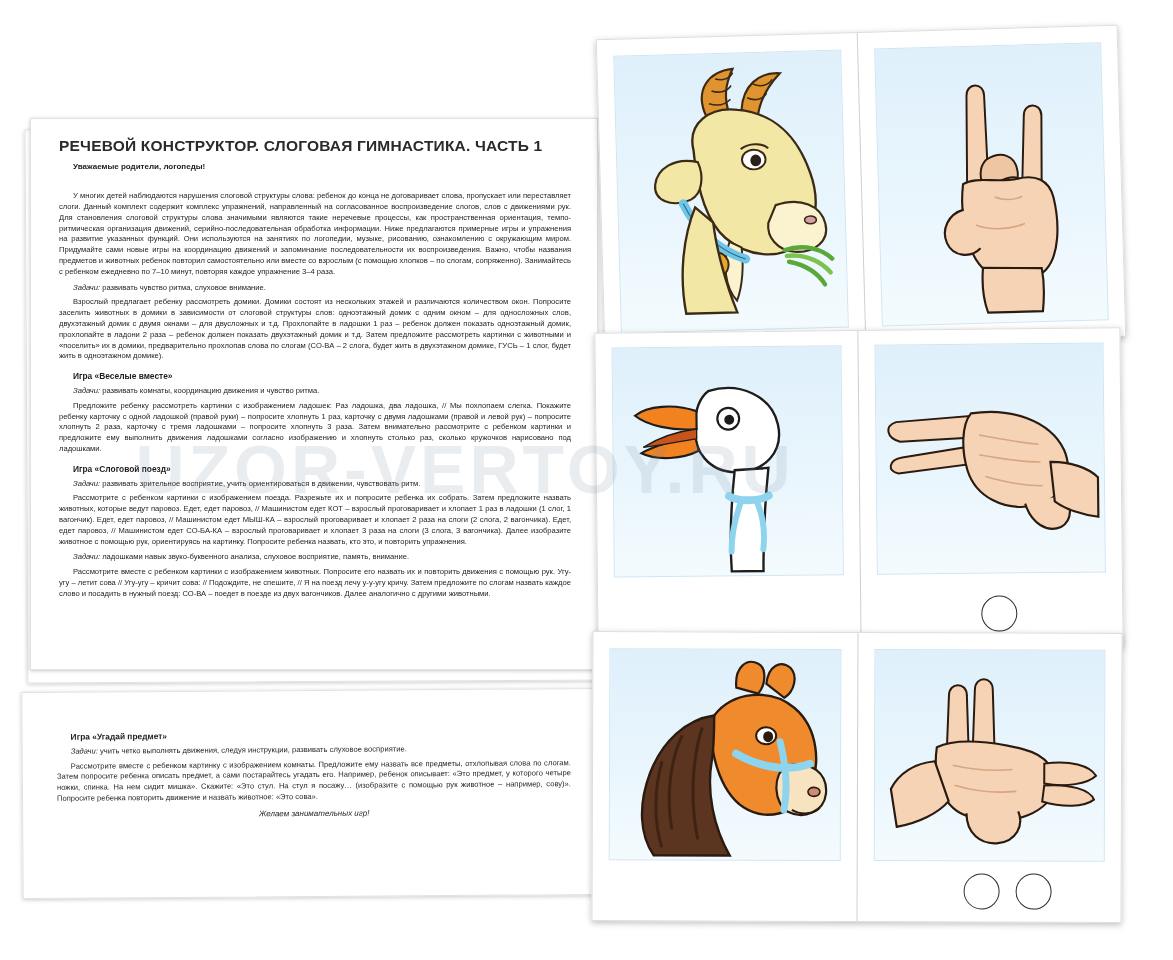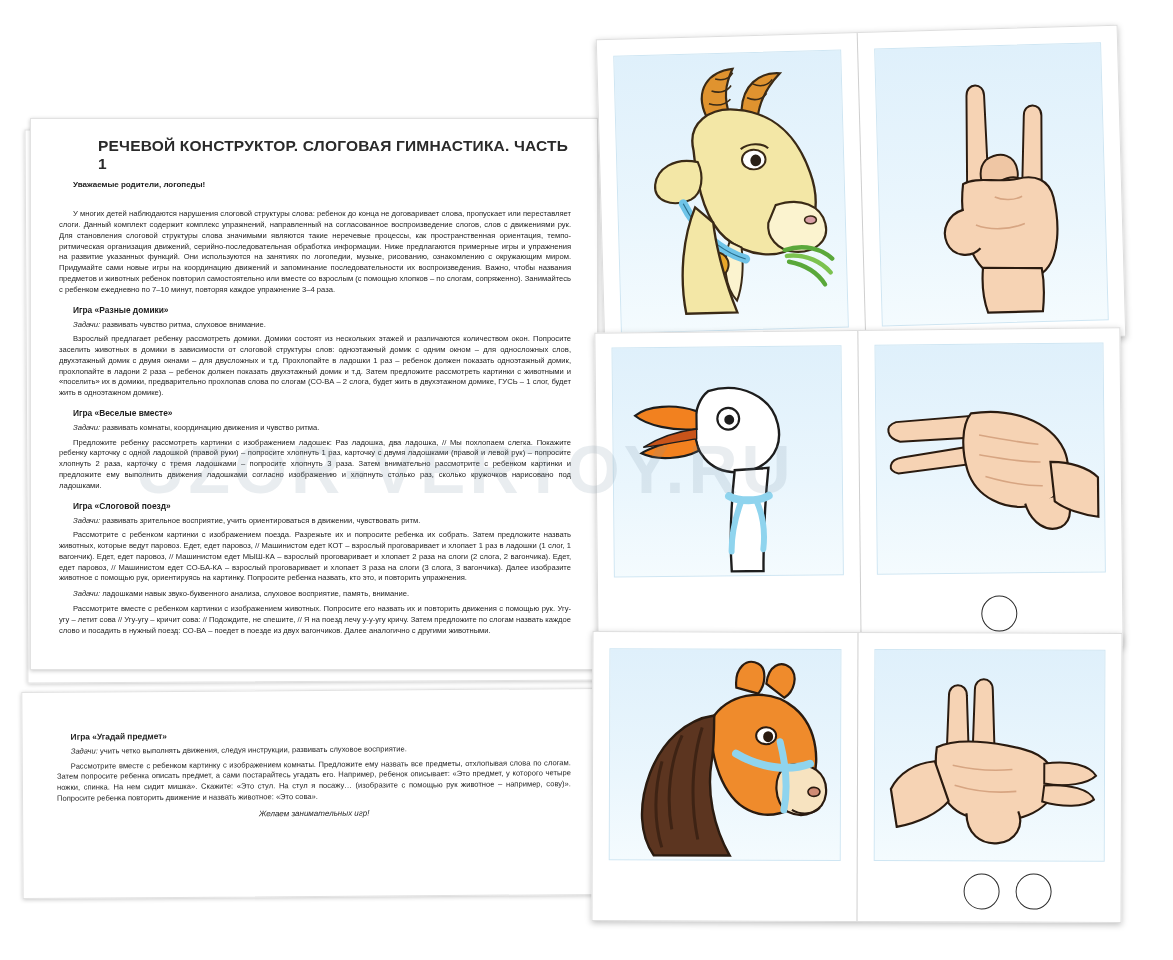--- a/index.html
+++ b/index.html
@@ -60,21 +60,20 @@
     width: 566px;
     height: 550px;
   }
 
   .doc-title {
     font-size: 15.5px;
     font-weight: bold;
     letter-spacing: 0.2px;
     color: #2a2a2a;
     padding: 18px 22px 6px 28px;
-    margin-left: 39px;
   }
   .doc-body {
     padding: 0 26px 0 28px;
     font-size: 7.6px;
     line-height: 1.42;
     text-align: justify;
     color: #1d1d1d;
   }
   .doc-body p { margin: 0 0 5px 0; }
   .doc-body .lead { font-weight: bold; font-size: 8px; margin-bottom: 19px; }
@@ -150,21 +149,20 @@
 </div>
 
 <div class="sheet" id="sheet-mid"></div>
 
 <div class="sheet" id="sheet-front">
   <div class="doc-title">РЕЧЕВОЙ КОНСТРУКТОР. СЛОГОВАЯ ГИМНАСТИКА. ЧАСТЬ 1</div>
   <div class="doc-body">
     <p class="lead" style="padding-left:14px">Уважаемые родители, логопеды!</p>
     <p class="para">У многих детей наблюдаются нарушения слоговой структуры слова: ребенок до конца не договаривает слова, пропускает или переставляет слоги. Данный комплект содержит комплекс упражнений, направленный на согласованное воспроизведение слогов, слов с движениями рук. Для становления слоговой структуры слова значимыми являются такие неречевые процессы, как пространственная ориентация, темпо-ритмическая организация движений, серийно-последовательная обработка информации. Ниже предлагаются примерные игры и упражнения на развитие указанных функций. Они используются на занятиях по логопедии, музыке, рисованию, ознакомлению с окружающим миром. Придумайте сами новые игры на координацию движений и запоминание последовательности их воспроизведения. Важно, чтобы названия предметов и животных ребенок повторил самостоятельно или вместе со взрослым (с помощью хлопков – по слогам, сопряженно). Занимайтесь с ребенком ежедневно по 7–10 минут, повторяя каждое упражнение 3–4 раза.</p>
 
-    <p class="game-head">Игра «Разные домики»</p>
     <p class="task">
       <i>Задачи:</i>
       <span>развивать чувство ритма, слуховое внимание.</span>
     </p>
     <p class="para">Взрослый предлагает ребенку рассмотреть домики. Домики состоят из нескольких этажей и различаются количеством окон. Попросите заселить животных в домики в зависимости от слоговой структуры слов: одноэтажный домик с одним окном – для односложных слов, двухэтажный домик с двумя окнами – для двусложных и т.д. Прохлопайте в ладошки 1 раз – ребенок должен показать одноэтажный домик, прохлопайте в ладони 2 раза – ребенок должен показать двухэтажный домик и т.д. Затем предложите рассмотреть картинки с животными и «поселить» их в домики, предварительно прохлопав слова по слогам (СО-ВА – 2 слога, будет жить в двухэтажном домике, ГУСЬ – 1 слог, будет жить в одноэтажном домике).</p>
 
     <p class="game-head">Игра «Веселые вместе»</p>
     <p class="task">
       <i>Задачи:</i>
       <span>развивать комнаты, координацию движения и чувство ритма.</span>

